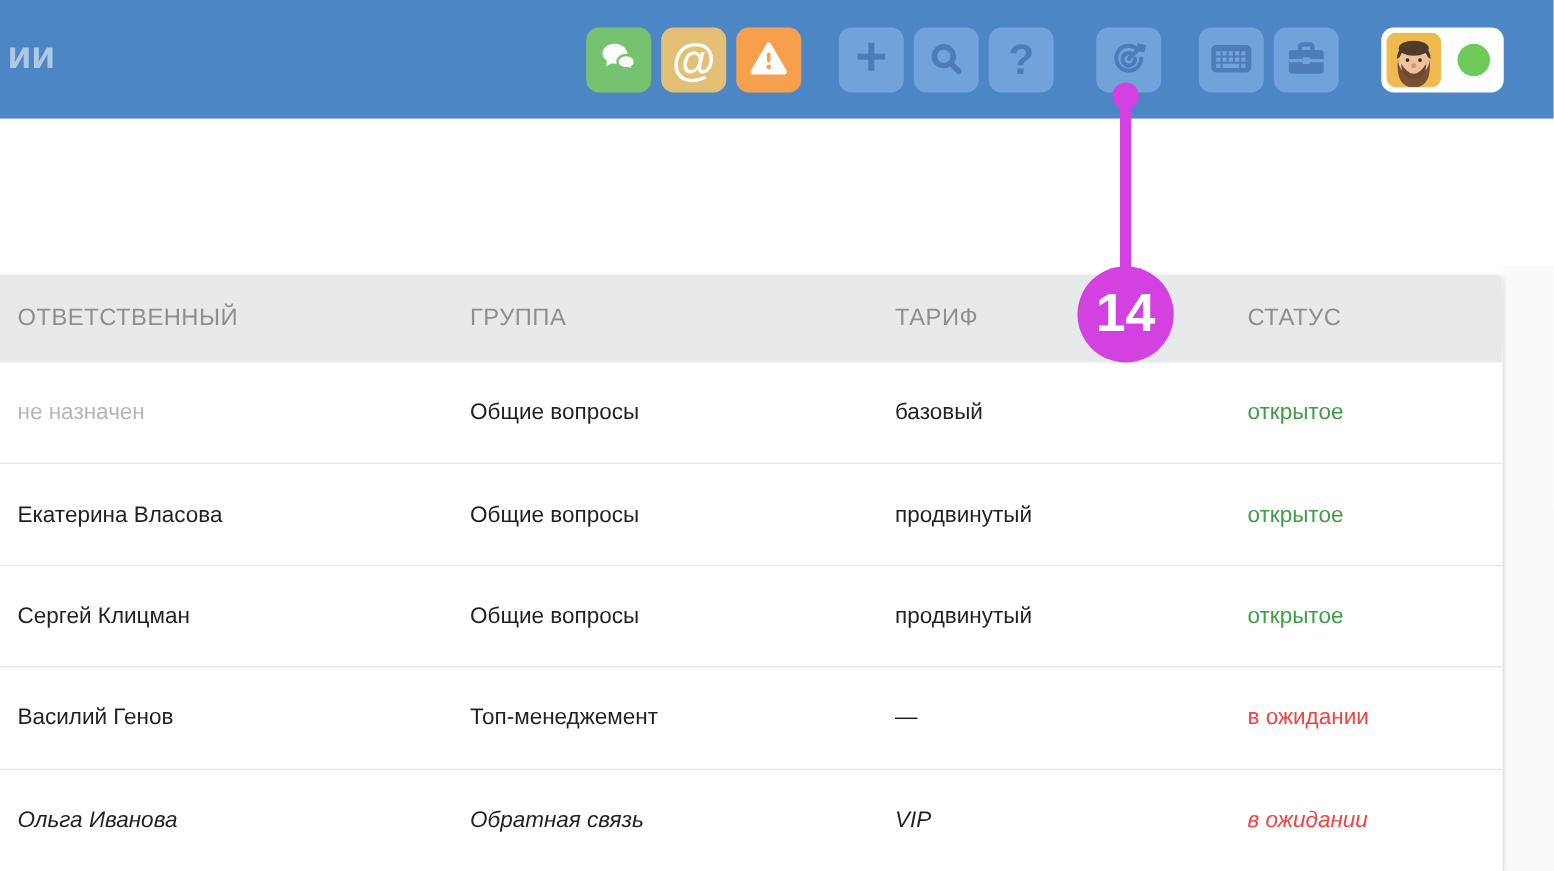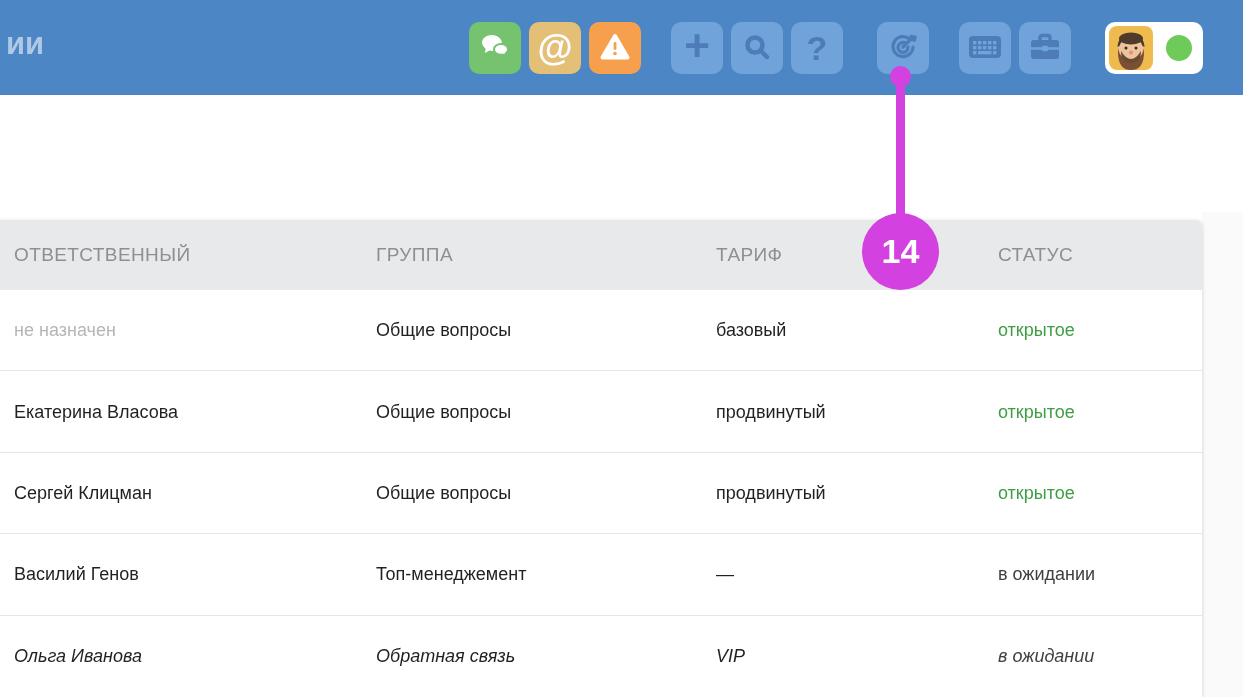--- a/index.html
+++ b/index.html
@@ -56,29 +56,29 @@
     border-radius:0 6px 0 0; box-shadow:0 1px 4px rgba(0,0,0,.18); overflow:hidden; }
   .thead { position:relative; height:70px; background:#e8e9ea;text-align:right; }
   .th { position:absolute; top:24px; font-size:19px; color:#8d9091; letter-spacing:.4px; }
   .th.c1 { left:14px; } .th.c2 { left:376px; } .th.c3 { left:716px; } .th.c4 { left:998px; }
   .trow { position:relative; height:81.4px; border-bottom:1px solid #e6e6e6; cursor:pointer; }
   .trow:last-child { border-bottom:none;font-style:italic; }
   .cell { position:absolute; top:50%; transform:translateY(-50%); font-size:18px; color:#1f2123; }
   .cell.c1 { left:14px; } .cell.c2 { left:376px; } .cell.c3 { left:716px; } .cell.c4 { left:998px; }
   .cell.muted { color:#b4b6b8; }
   .status-open { color:#3e9e44; }
-  .status-pending { color:#404040; }
+  .status-pending { color:#ef4444; }
 
   
   .anno { position:absolute; pointer-events:none; }
   .anno-dot { left:890px; top:66px; width:21px; height:21px; border-radius:50%; background:#d341e0; }
   .anno-line { left:896px; top:76px; width:9px; height:176px; background:#d341e0; }
   .anno-circle { left:862px; top:213px; width:77px; height:77px; border-radius:50%; background:#d341e0;
     display:flex; align-items:center; justify-content:center; }
-  .anno-circle span { color:#fff; font-size:34px; font-weight:bold; }
+  .anno-circle span { color:#fff; font-size:43px; font-weight:bold; }
 </style>
 </head>
 <body>
 
 <div class="stage">
 
   <div class="topbar">
     <div class="nav-trunc">ии</div>
 
     <button class="hbtn btn-chat">

